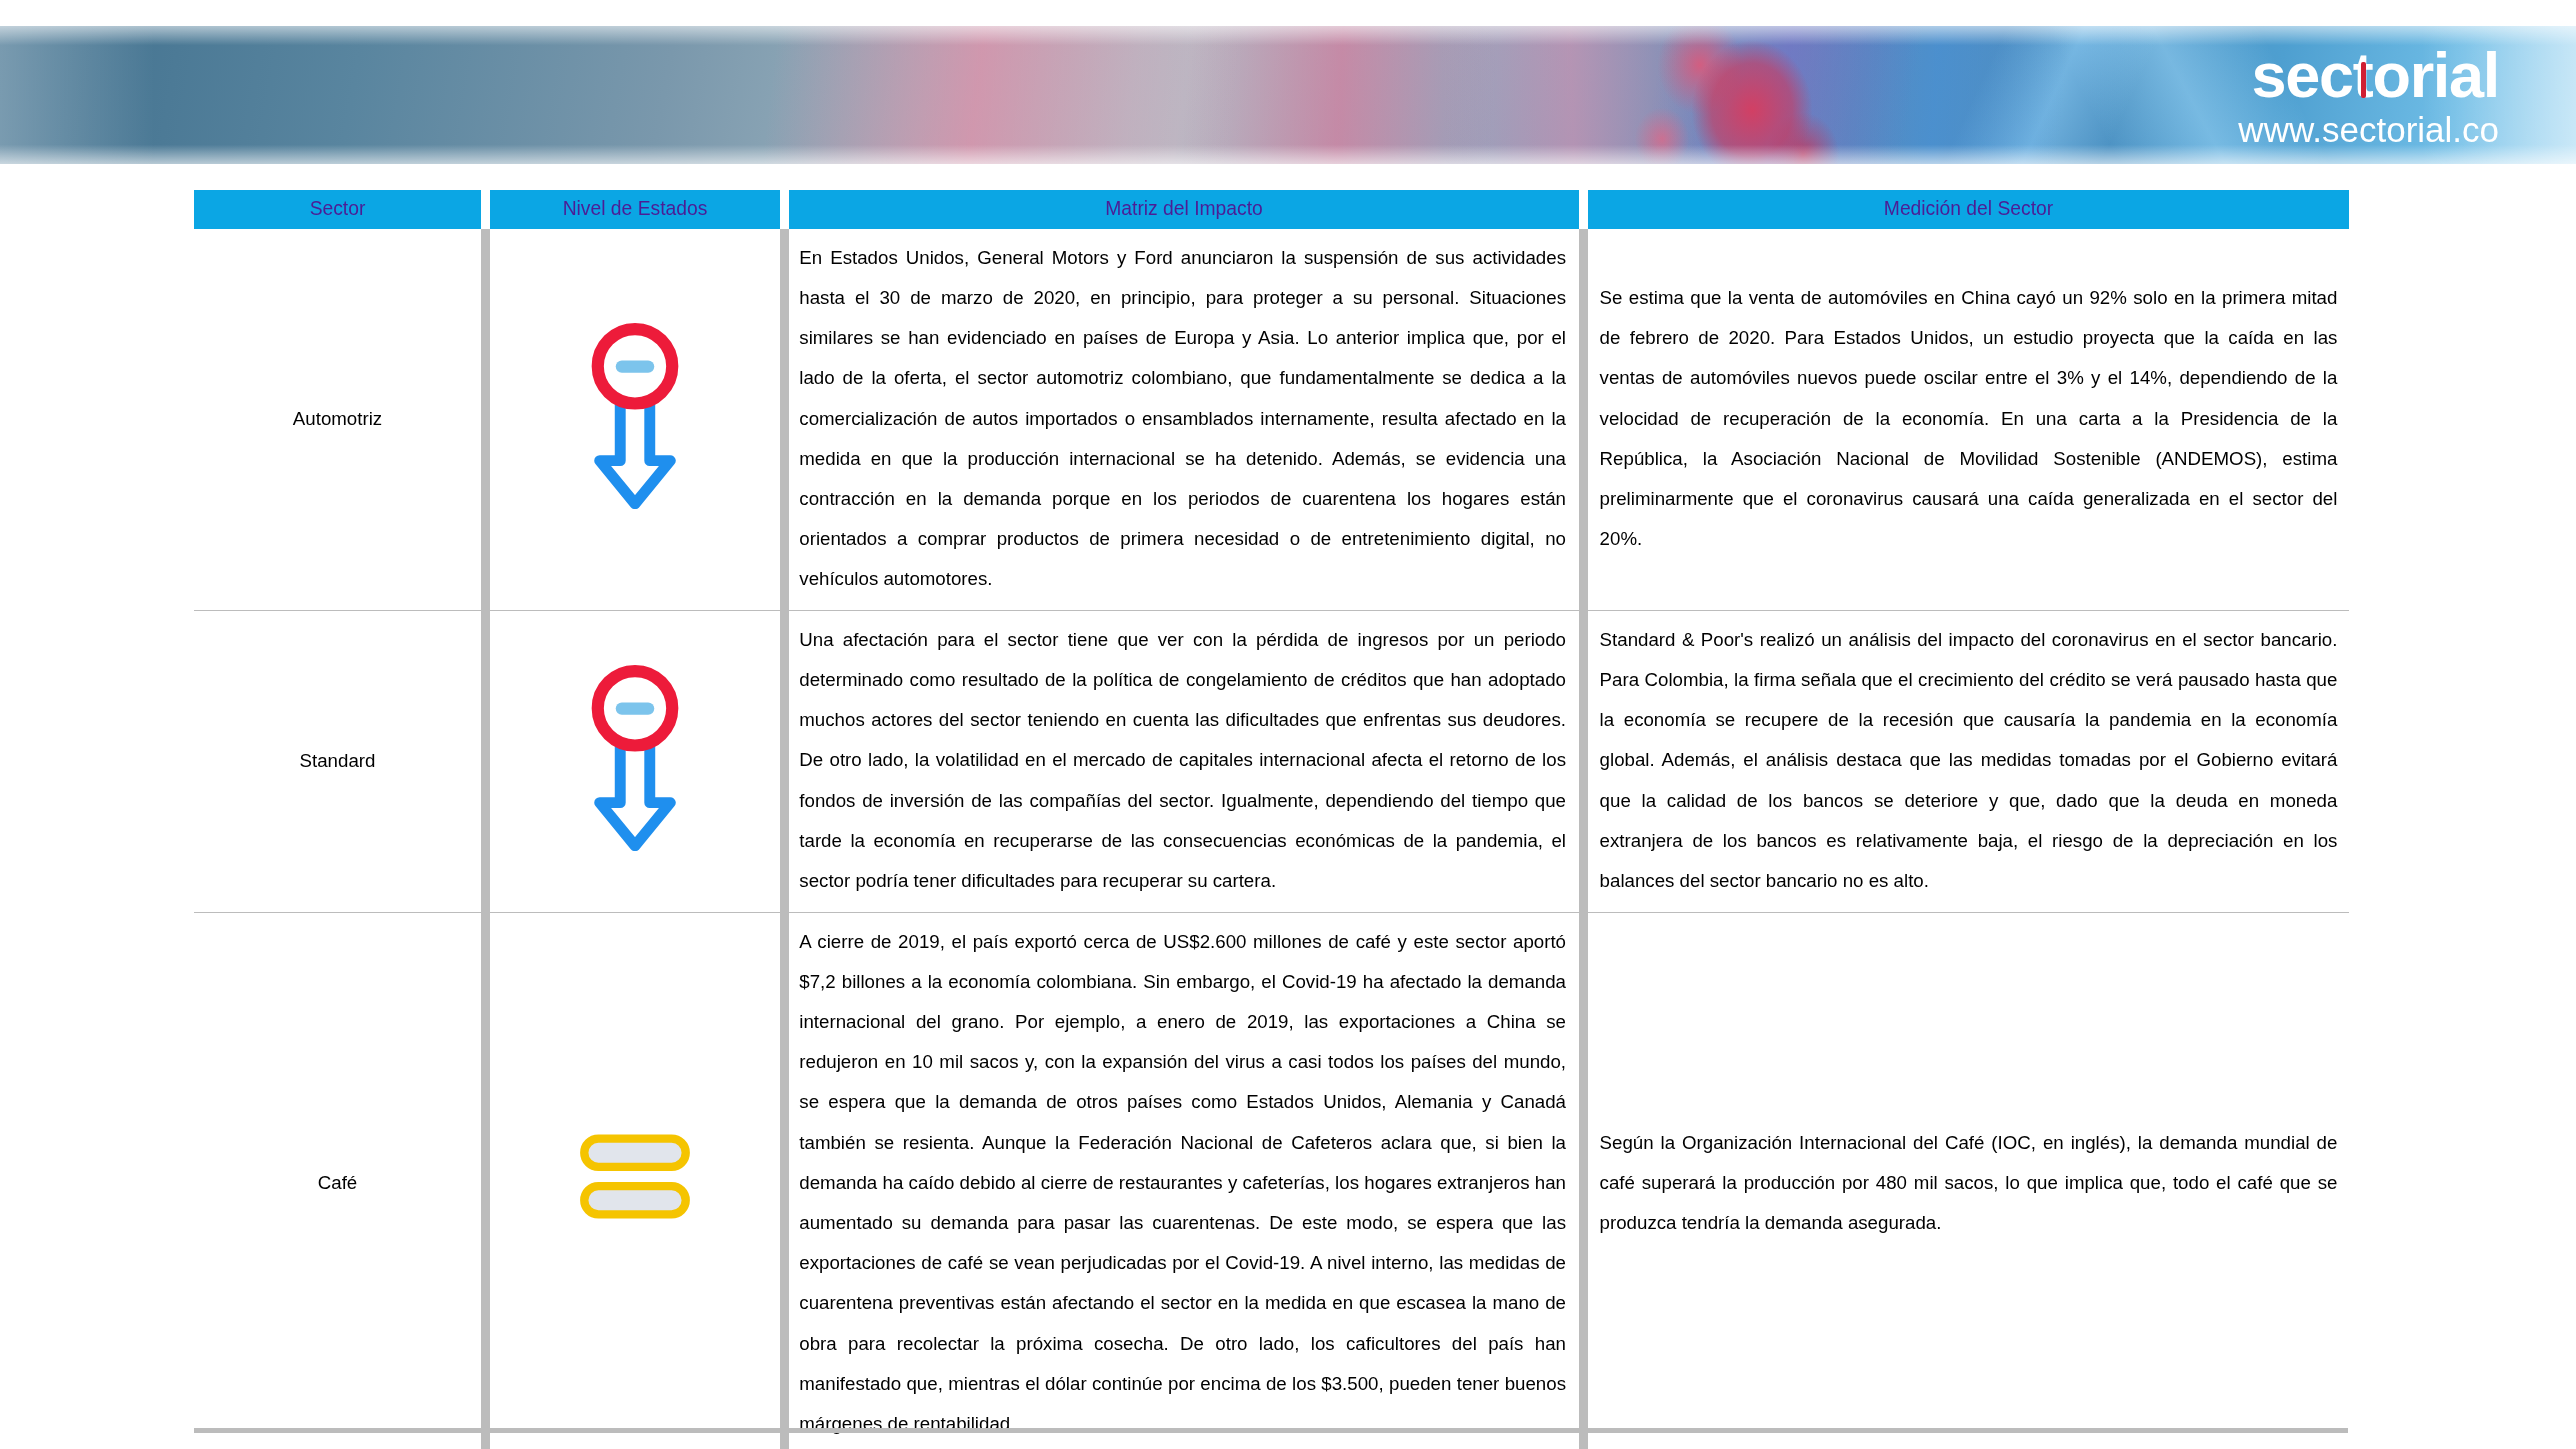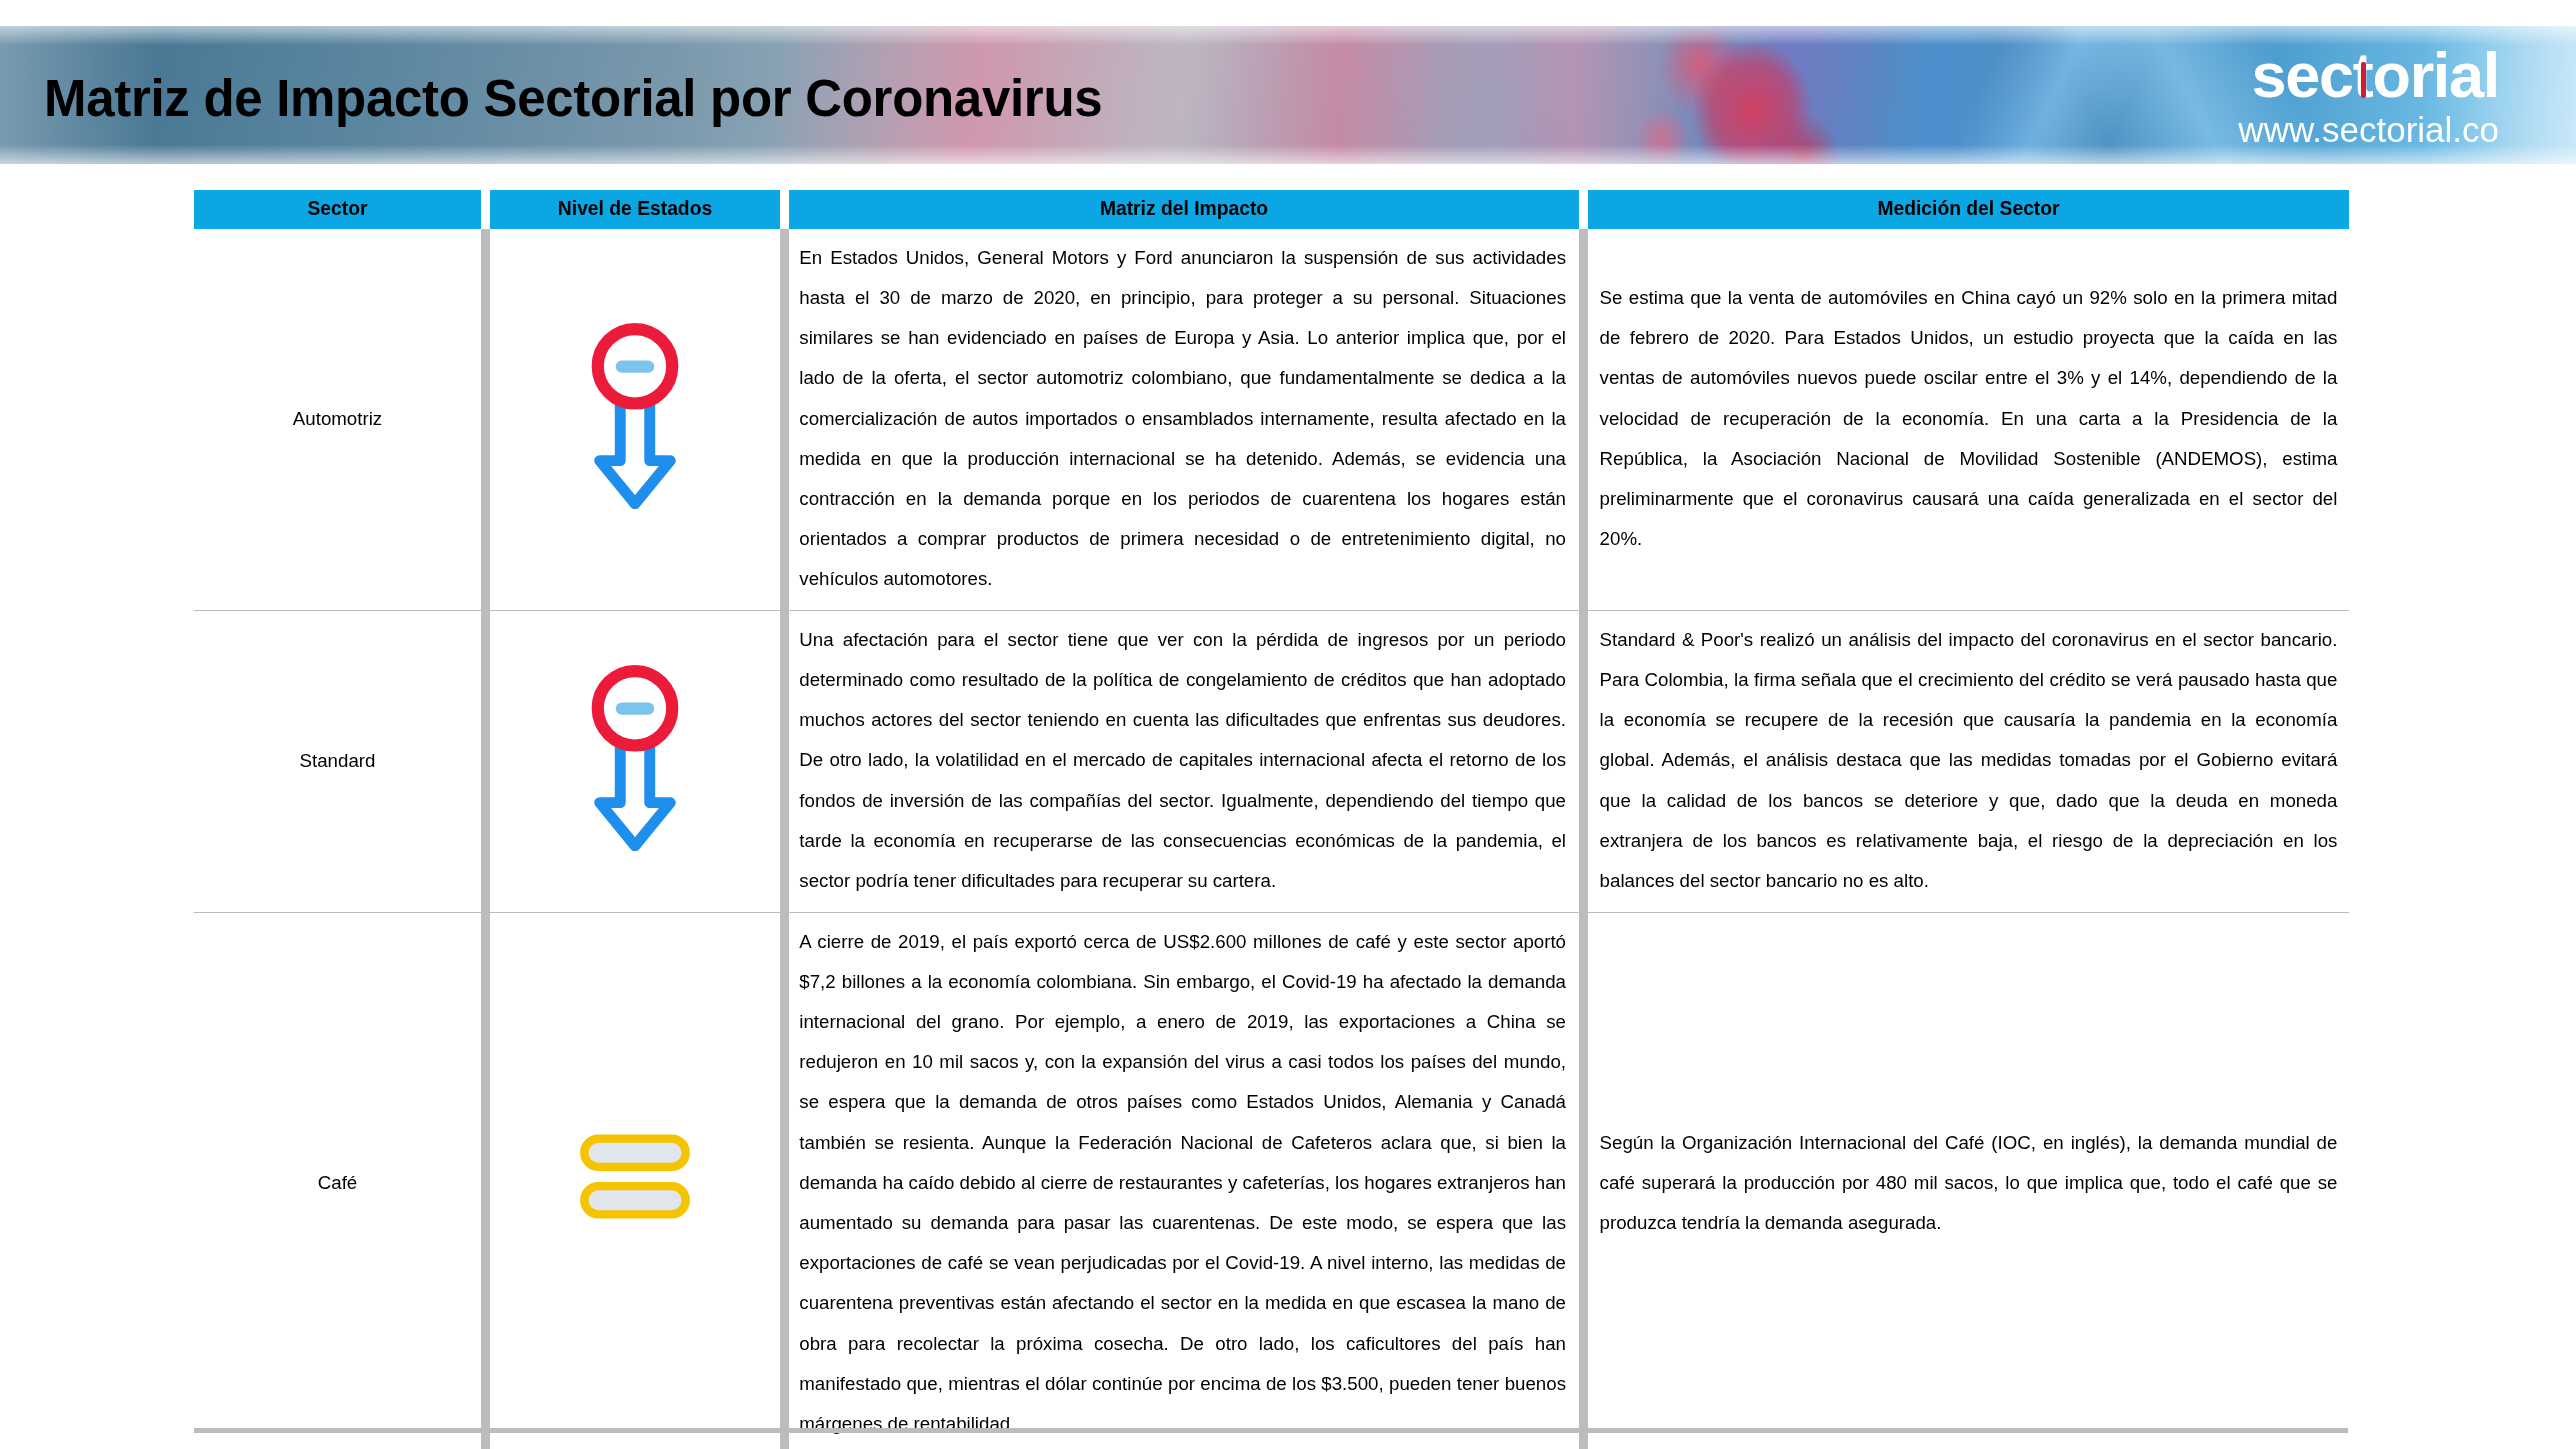--- a/index.html
+++ b/index.html
@@ -118,23 +118,23 @@
 
   table.matrix {
     width: 2154px;
     border-collapse: separate;
     border-spacing: 0;
     table-layout: fixed;
   }
 
   table.matrix th {
     background: #0BA6E4;
-    color: #000000;
+    color: #4c1d95;
     font-size: 19.3px;
-    font-weight: bold;
+    font-weight: normal;
     padding: 7.7px 2.6px 9px 2.6px;
     border: none;
     font-family: "Liberation Sans", sans-serif;
   }
   table.matrix th.gap { background: transparent; width: 9px; padding: 0; }
 
   table.matrix td {
     background: #ffffff;
     vertical-align: middle;
     border-bottom: 1.9px solid #bcbcbc;
@@ -184,21 +184,20 @@
   
   .icon-down { display: inline-block; width: 122px; height: 193px; }
   .icon-equal { display: inline-block; width: 122px; height: 97px; }
 </style>
 </head>
 <body>
 
 <div id="page">
 
   <div id="banner">
-    <div id="banner-title">Matriz de Impacto Sectorial por Coronavirus</div>
 
     <div id="logo-block">
       <div id="logo-word">
         <span>sectorial</span>
         <span class="dotmark"></span>
       </div>
       <div id="logo-url">www.sectorial.co</div>
     </div>
   </div>
 

